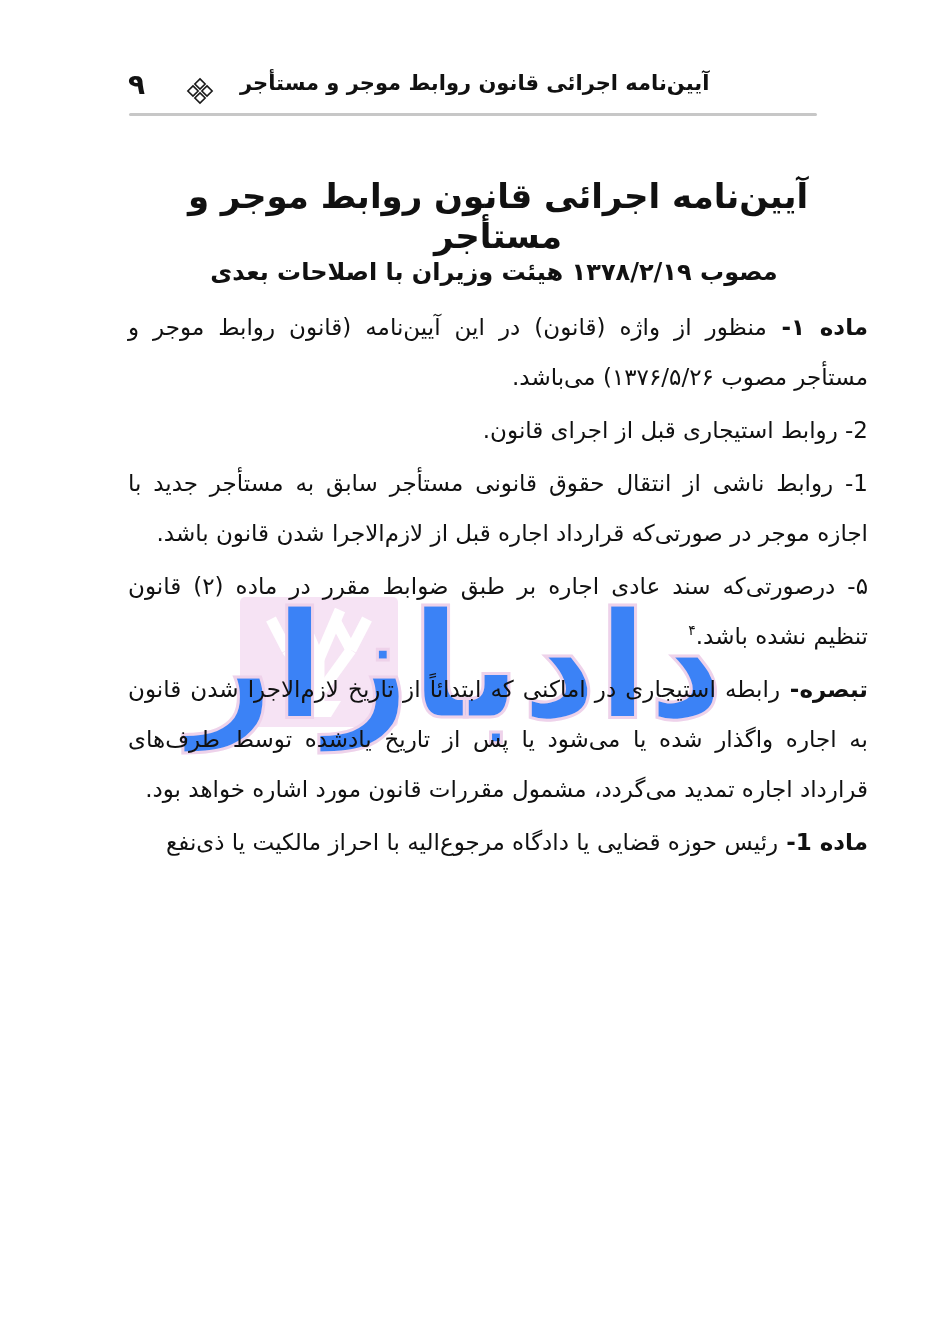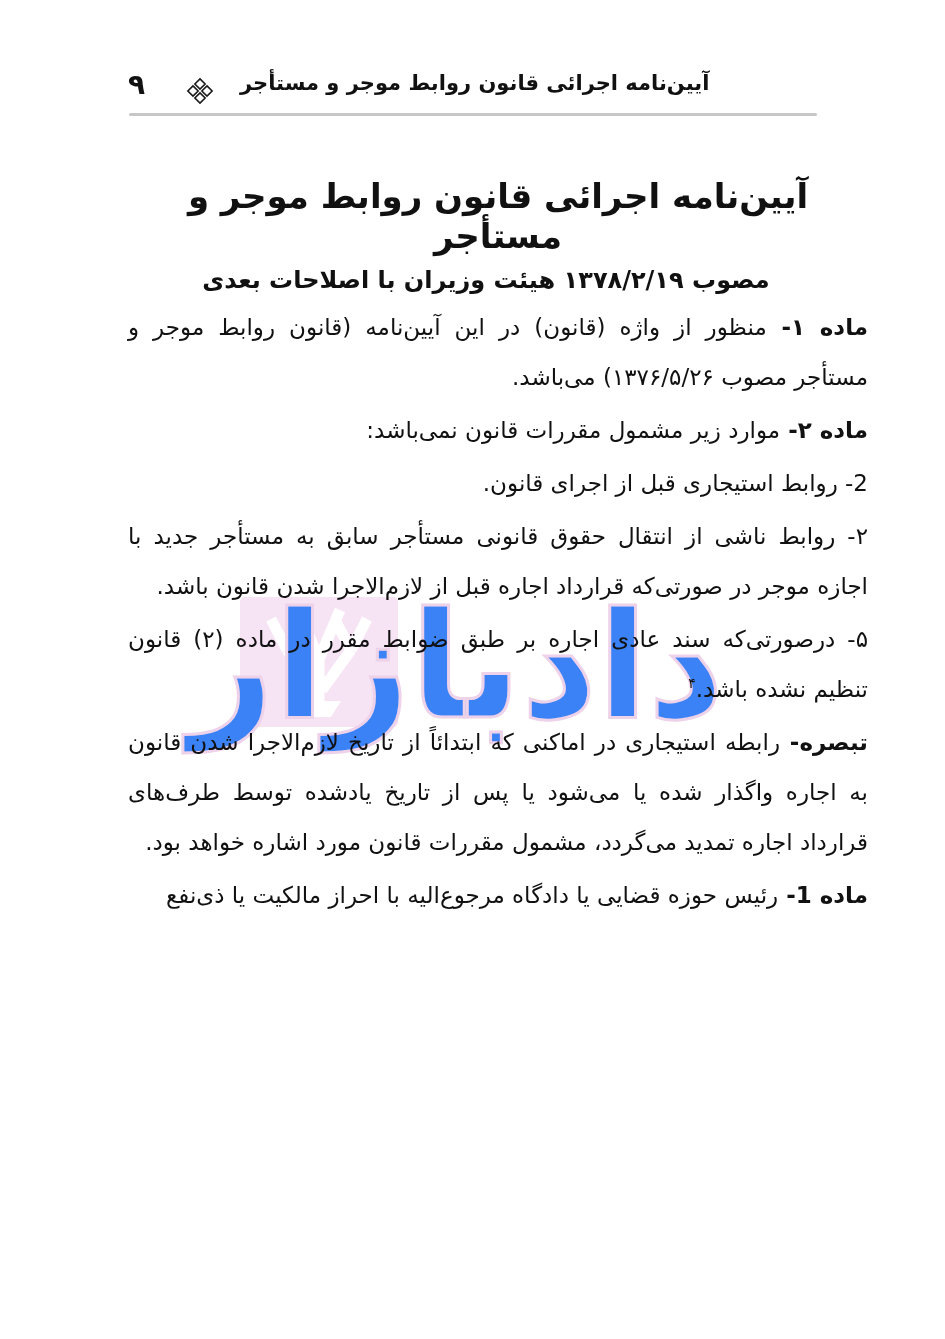--- a/index.html
+++ b/index.html
@@ -18,21 +18,21 @@
   .wm-square svg{display:block;width:100%;height:100%;}
   .wm-word{
     position:absolute;top:566px;left:396px;width:328px;height:220px;
     font-size:148px;line-height:200px;font-weight:700;text-align:left;direction:rtl;white-space:nowrap;
     color:#3b82f6;-webkit-text-stroke:3px #eed2ea;letter-spacing:-3px;
   }
   
   .content{position:absolute;left:128px;top:0;width:740px;z-index:1;direction:rtl;}
   .doc-title{margin:0;position:absolute;top:176px;width:740px;text-align:center;
     font-size:34px;font-weight:900;letter-spacing:-1px;}
-  .doc-subtitle{margin:12px;position:absolute;top:254px;width:740px;text-align:center;
+  .doc-subtitle{margin:4px;position:absolute;top:254px;width:740px;text-align:center;
     font-size:24px;font-weight:700;}
   .paras{position:absolute;top:302px;width:740px;font-size:23px;line-height:50px;
     text-align:justify;text-justify:inter-word;margin-left:16px;}
   .paras p{margin:0 0 3px 0;}
   .paras b{font-weight:700;}
   .paras sup{font-size:14px;line-height:0;vertical-align:super;}
 </style>
 </head>
 <body>
 
@@ -72,22 +72,21 @@
     </svg>
   </span>
   <div class="running-title">آیین‌نامه اجرائی قانون روابط موجر و مستأجر</div>
   <div class="header-rule"></div>
 
   <div class="content">
     <h1 class="doc-title">آیین‌نامه اجرائی قانون روابط موجر و مستأجر</h1>
     <h2 class="doc-subtitle">مصوب ۱۳۷۸/۲/۱۹ هیئت وزیران  با اصلاحات بعدی</h2>
     <div class="paras">
         <p><b>ماده ۱- </b>منظور از واژه (قانون) در این آیین‌نامه (قانون روابط موجر و مستأجر مصوب ۱۳۷۶/۵/۲۶) می‌باشد.</p>
-        <p><b>ماده ۲- </b>موارد زیر مشمول مقررات قانون نمی‌باشد:</p>
         <p>2- روابط استیجاری قبل از اجرای قانون.</p>
-        <p>۲- روابط ناشی از انتقال حقوق قانونی مستأجر سابق به مستأجر جدید با اجازه موجر در صورتی‌که قرارداد اجاره قبل از لازم‌الاجرا شدن قانون باشد.</p>
+        <p>1- روابط ناشی از انتقال حقوق قانونی مستأجر سابق به مستأجر جدید با اجازه موجر در صورتی‌که قرارداد اجاره قبل از لازم‌الاجرا شدن قانون باشد.</p>
         <p>۵- درصورتی‌که سند عادی اجاره بر طبق ضوابط مقرر در ماده (۲) قانون تنظیم نشده باشد.<sup>۴</sup></p>
         <p><b>تبصره- </b>رابطه استیجاری در اماکنی که ابتدائاً از تاریخ لازم‌الاجرا شدن قانون به اجاره واگذار شده یا می‌شود یا پس از تاریخ یادشده توسط طرف‌های قرارداد اجاره تمدید می‌گردد، مشمول مقررات قانون مورد اشاره خواهد بود.</p>
         <p><b>ماده 1- </b>رئیس حوزه قضایی یا دادگاه مرجوع‌الیه با احراز مالکیت یا ذی‌نفع</p>
       </div>
   </div>
 
 </div>
 
 </body></html>

